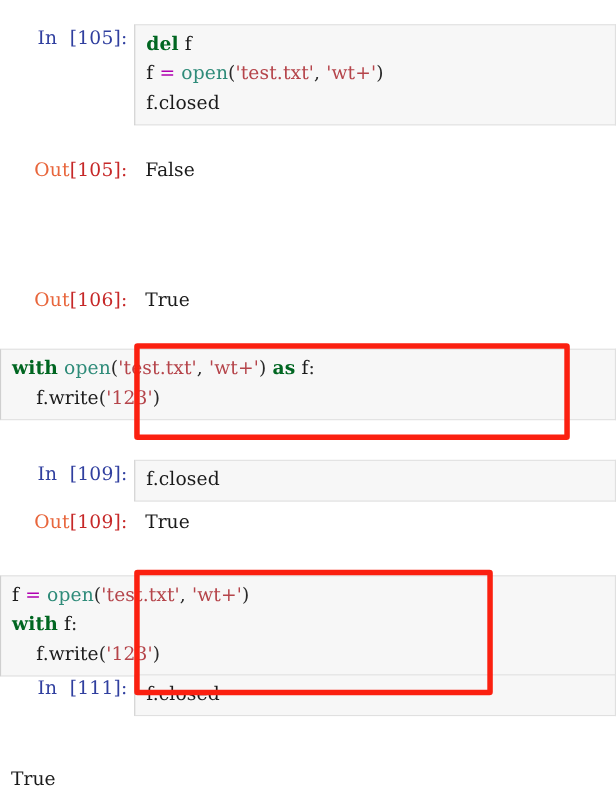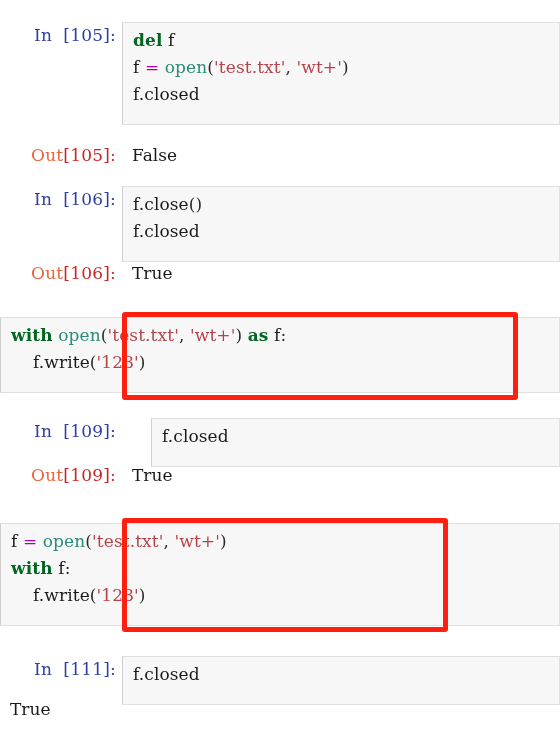--- a/index.html
+++ b/index.html
@@ -57,21 +57,21 @@
   .prompt.out .word { color: #e8663c; }
   .prompt.out .idx  { color: #c62828; }
 
   
   .input-area {
     flex: 1 1 auto;
     background: #f7f7f7;
     border: 1px solid #e0e0e0;
     border-left: 1px solid #cfcfcf;
     box-sizing: border-box;
-    padding: 4px 8px 16px 10px;
+    padding: 4px 8px 5px 10px;
     min-height: 27px;
   }
 
   pre.code {
     margin: 0;
     padding: 0;
     font-family: "DejaVu Serif", "Liberation Serif", serif;
     font-size: 17px;
     line-height: 27px;
     white-space: pre;
@@ -124,59 +124,52 @@
 <span class="tok-plain">f </span><span class="tok-op">=</span><span class="tok-plain"> </span><span class="tok-builtin">open</span><span class="tok-punc">(</span><span class="tok-str">'test.txt'</span><span class="tok-punc">, </span><span class="tok-str">'wt+'</span><span class="tok-punc">)</span>
 <span class="tok-plain">f.closed</span></pre>
       </div>
     </div>
     <div class="cell-row" style="top: 142px;">
       <div class="prompt out"><span class="word">Out</span><span class="idx">[105]:</span></div>
       <div class="output-area">
         <pre class="out-text">False</pre>
       </div>
     </div>
-    <div class="cell-row" style="top: 186px;">
-      <div class="prompt in"><span class="word">In</span>  <span class="idx">[106]:</span></div>
-      <div class="input-area">
-        <pre class="code"><span class="tok-plain">f.close</span><span class="tok-punc">()</span>
-<span class="tok-plain">f.closed</span></pre>
-      </div>
-    </div>
     <div class="cell-row" style="top: 260px;">
       <div class="prompt out"><span class="word">Out</span><span class="idx">[106]:</span></div>
       <div class="output-area">
         <pre class="out-text">True</pre>
       </div>
     </div>
     <div class="cell-row" style="top: 317px;">
       <div class="input-area">
         <pre class="code"><span class="tok-kw">with</span><span class="tok-plain"> </span><span class="tok-builtin">open</span><span class="tok-punc">(</span><span class="tok-str">'test.txt'</span><span class="tok-punc">, </span><span class="tok-str">'wt+'</span><span class="tok-punc">)</span><span class="tok-plain"> </span><span class="tok-kw">as</span><span class="tok-plain"> f</span><span class="tok-punc">:</span>
 <span class="tok-plain">    f.write</span><span class="tok-punc">(</span><span class="tok-str">'123'</span><span class="tok-punc">)</span></pre>
       </div>
     </div>
-    <div class="cell-row" style="top: 418px; gap: 29px;">
+    <div class="cell-row" style="top: 418px;">
       <div class="prompt in"><span class="word">In</span>  <span class="idx">[109]:</span></div>
       <div class="input-area">
         <pre class="code"><span class="tok-plain">f.closed</span></pre>
       </div>
     </div>
     <div class="cell-row" style="top: 462px;">
       <div class="prompt out"><span class="word">Out</span><span class="idx">[109]:</span></div>
       <div class="output-area">
         <pre class="out-text">True</pre>
       </div>
     </div>
     <div class="cell-row" style="top: 523px;">
       <div class="input-area">
         <pre class="code"><span class="tok-plain">f </span><span class="tok-op">=</span><span class="tok-plain"> </span><span class="tok-builtin">open</span><span class="tok-punc">(</span><span class="tok-str">'test.txt'</span><span class="tok-punc">, </span><span class="tok-str">'wt+'</span><span class="tok-punc">)</span>
 <span class="tok-kw">with</span><span class="tok-plain"> f</span><span class="tok-punc">:</span>
 <span class="tok-plain">    f.write</span><span class="tok-punc">(</span><span class="tok-str">'123'</span><span class="tok-punc">)</span></pre>
       </div>
     </div>
-    <div class="cell-row" style="top: 656px; border-radius: 15px;">
+    <div class="cell-row" style="top: 613px; border-radius: 15px;">
       <div class="prompt in"><span class="word">In</span>  <span class="idx">[111]:</span></div>
       <div class="input-area">
         <pre class="code"><span class="tok-plain">f.closed</span></pre>
       </div>
     </div>
     <div class="cell-row" style="top: 696px;">
       <div class="output-area">
         <pre class="out-text">True</pre>
       </div>
     </div>

